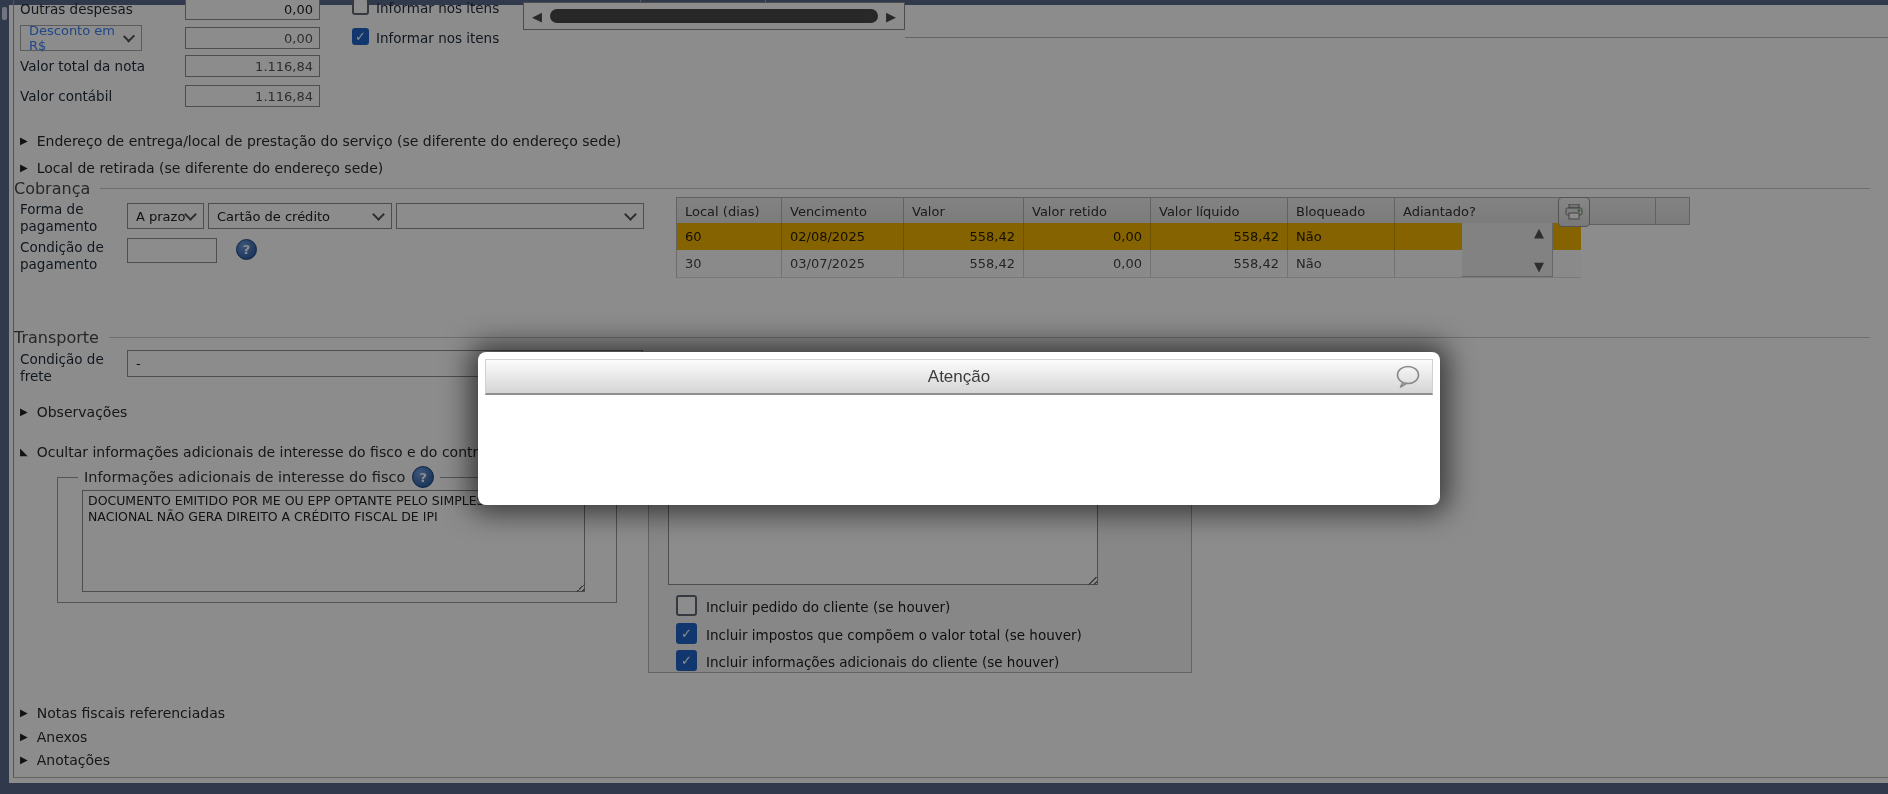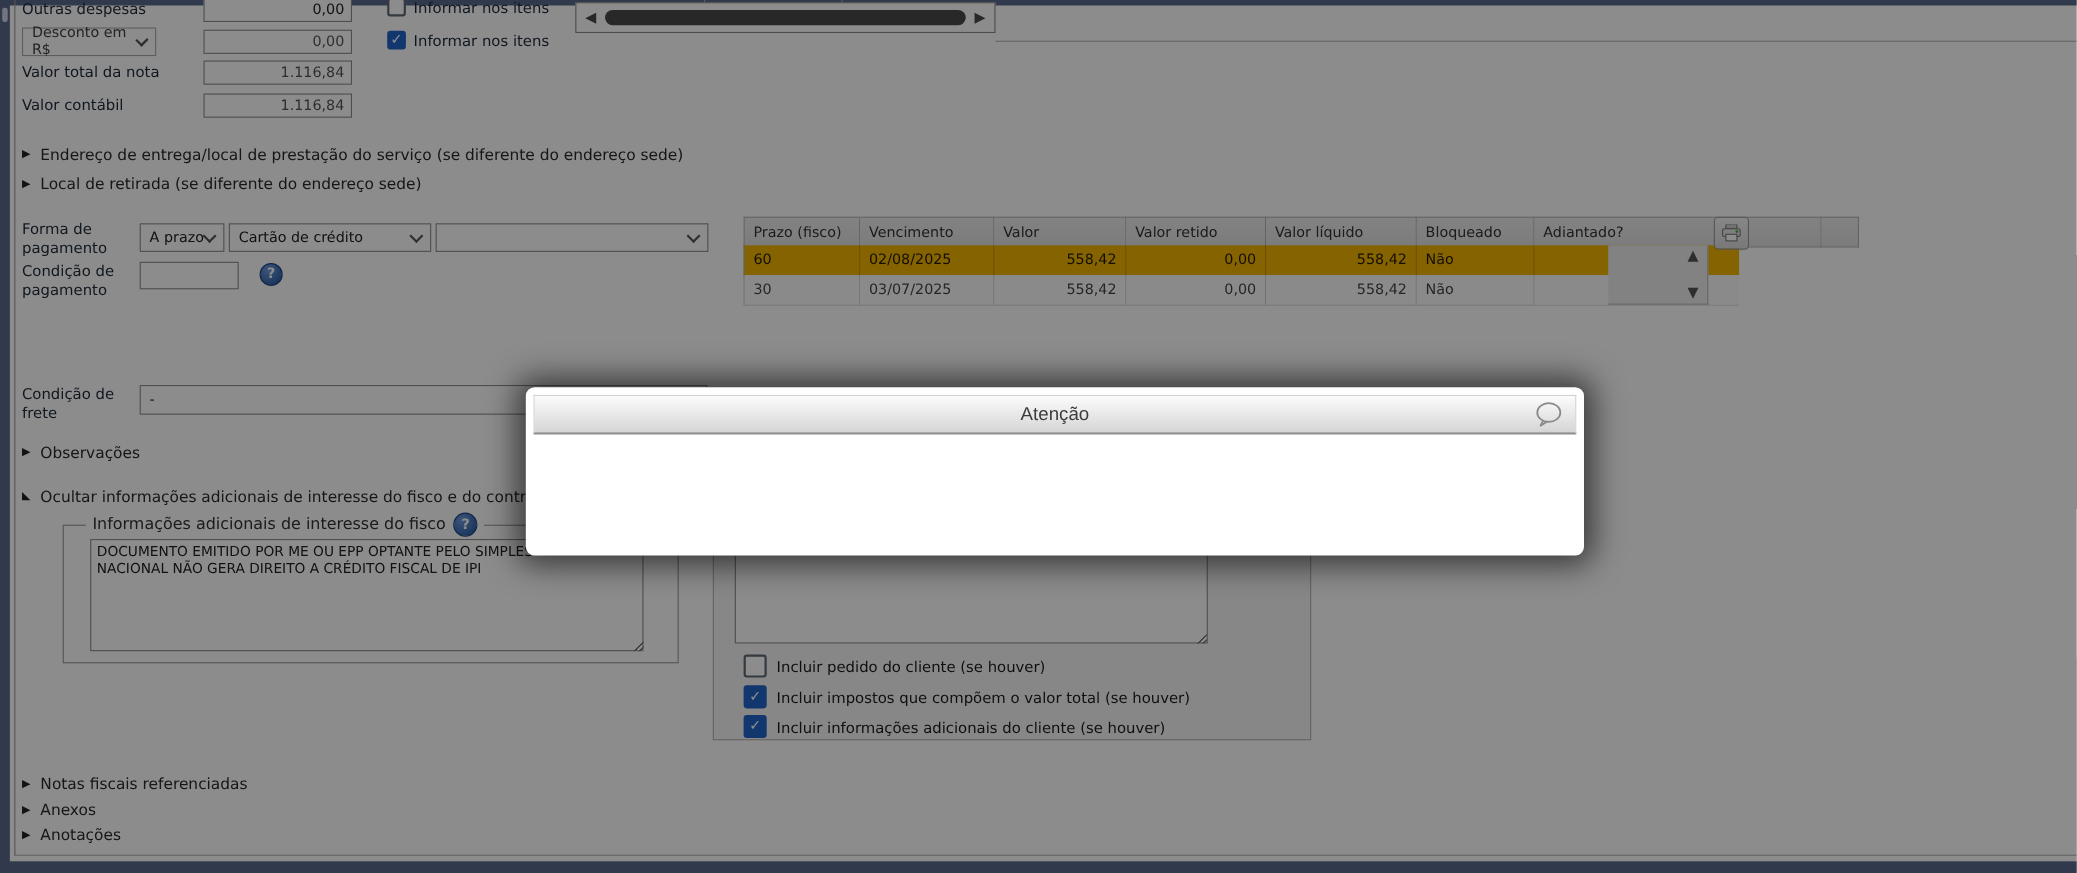--- a/index.html
+++ b/index.html
@@ -14,21 +14,21 @@
   
   .lbl{font-size:13.5px;color:#1e2a38;line-height:1.25}
   .bold{font-weight:normal}
   .inp{background:#fff;border:1px solid #8e8e8e;font-size:13px;color:#555;
        display:flex;align-items:center;justify-content:flex-end;padding:0 6px}
   .inp.dark{color:#222}
   .sel{background:#fff;border:1px solid #8e8e8e;font-size:13px;color:#222;
        display:flex;align-items:center;padding:0 8px}
   .sel .chev{margin-left:auto;width:7px;height:7px;border-right:2px solid #555;
        border-bottom:2px solid #555;transform:rotate(45deg);margin-top:-4px}
-  .sel.dis{color:#404040;border-color:#a8a8a8}
+  .sel.dis{color:#3b82f6;border-color:#a8a8a8}
   .ta{background:#fff;border:1px solid #8e8e8e;font-family:"DejaVu Sans",sans-serif;
       font-size:12.5px;color:#222;padding:2px 5px;resize:none;line-height:1.3}
   .rz{width:10px;height:10px;background:
       linear-gradient(135deg,transparent 0 55%,#777 55% 63%,transparent 63% 78%,#777 78% 86%,transparent 86%)}
   
   .cb{width:17px;height:17px;border:2px solid #5f6a75;border-radius:3px;background:#fff;
       display:flex;align-items:center;justify-content:center}
   .cb .tick{display:none;color:#fff;font-size:13px;font-weight:bold;line-height:1}
   .cb.on{background:#2265c8;border-color:#2265c8}
   .cb.on .tick{display:block}
@@ -128,41 +128,45 @@
 
   <div class="abs coll" style="left:20px;top:133px">
     <span class="tri">▶</span>
     <span>Endereço de entrega/local de prestação do serviço (se diferente do endereço sede)</span>
   </div>
   <div class="abs coll" style="left:20px;top:160px">
     <span class="tri">▶</span>
     <span>Local de retirada (se diferente do endereço sede)</span>
   </div>
 
+  <div class="abs legend" style="left:14px;top:179px;width:1856px">
+    <span>Cobrança</span>
+    <span class="ln"></span>
+  </div>
 
   <div class="abs lbl" style="left:20px;top:201px;width:92px">Forma de pagamento</div>
   <div class="abs sel" style="left:127px;top:203px;width:77px;height:26px">
     <span>A prazo</span>
     <span class="chev"></span>
   </div>
   <div class="abs sel" style="left:208px;top:203px;width:184px;height:26px">
     <span>Cartão de crédito</span>
     <span class="chev"></span>
   </div>
   <div class="abs sel" style="left:396px;top:203px;width:248px;height:26px">
     <span></span>
     <span class="chev"></span>
   </div>
 
   <div class="abs lbl" style="left:20px;top:239px;width:92px">Condição de pagamento</div>
   <div class="abs inp" style="left:127px;top:238px;width:90px;height:25px"></div>
   <div class="abs help" style="left:236px;top:239px">?</div>
 
   <div class="abs" style="left:676px;top:197px;display:flex">
-    <div class="th" style="width:88px;border-left:1px solid #b3b3b3">Prazo (fisco)</div>
+    <div class="th" style="width:88px;border-left:1px solid #b3b3b3">Local (dias)</div>
     <div class="th" style="width:105px">Vencimento</div>
     <div class="th" style="width:103px">Valor</div>
     <div class="th" style="width:110px">Valor retido</div>
     <div class="th" style="width:120px">Valor líquido</div>
     <div class="th" style="width:90px">Bloqueado</div>
     <div class="th" style="width:244px">Adiantado?</div>
     <div class="th" style="width:17px"></div>
   </div>
 
   <div class="abs row-gold" style="left:676px;top:223px;display:flex;background:#f0b400;border-left:1px solid #b3b3b3">
@@ -192,20 +196,24 @@
 
   <div class="abs printbtn" style="left:1558px;top:197px">
     <svg width="18" height="16" viewBox="0 0 18 16">
       <rect x="4" y="0" width="10" height="4" fill="#cfcfcf" stroke="#7a7a7a" stroke-width="1"></rect>
       <rect x="1" y="4" width="16" height="7" rx="1.5" fill="#e6e6e6" stroke="#7a7a7a" stroke-width="1"></rect>
       <rect x="4" y="9" width="10" height="6" fill="#fff" stroke="#7a7a7a" stroke-width="1"></rect>
       <circle cx="14" cy="6.5" r="1.3" fill="#4caf50"></circle>
     </svg>
   </div>
 
+  <div class="abs legend" style="left:14px;top:328px;width:1856px">
+    <span>Transporte</span>
+    <span class="ln"></span>
+  </div>
   <div class="abs lbl" style="left:20px;top:351px;width:85px">Condição de frete</div>
   <div class="abs sel" style="left:127px;top:350px;width:516px;height:27px">
     <span>-</span>
     <span class="chev"></span>
   </div>
 
   <div class="abs coll" style="left:20px;top:404px">
     <span class="tri">▶</span>
     <span>Observações</span>
   </div>

